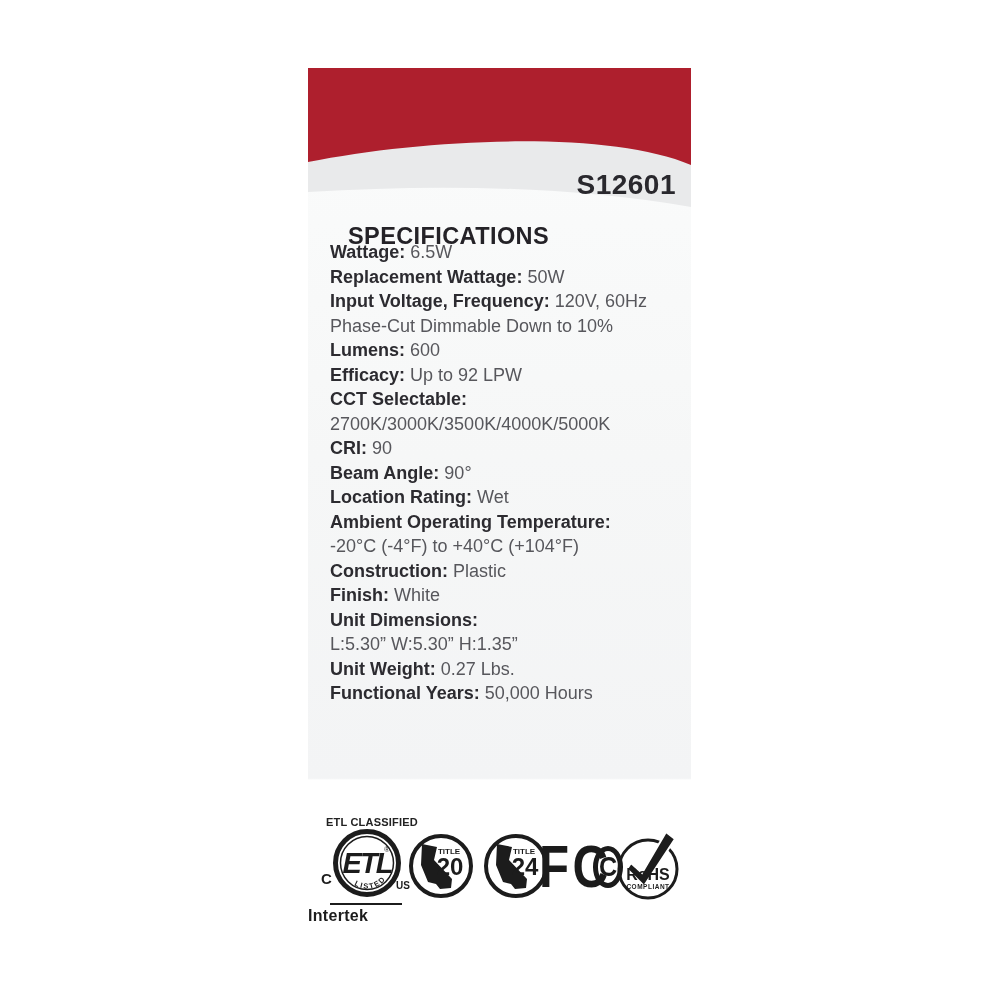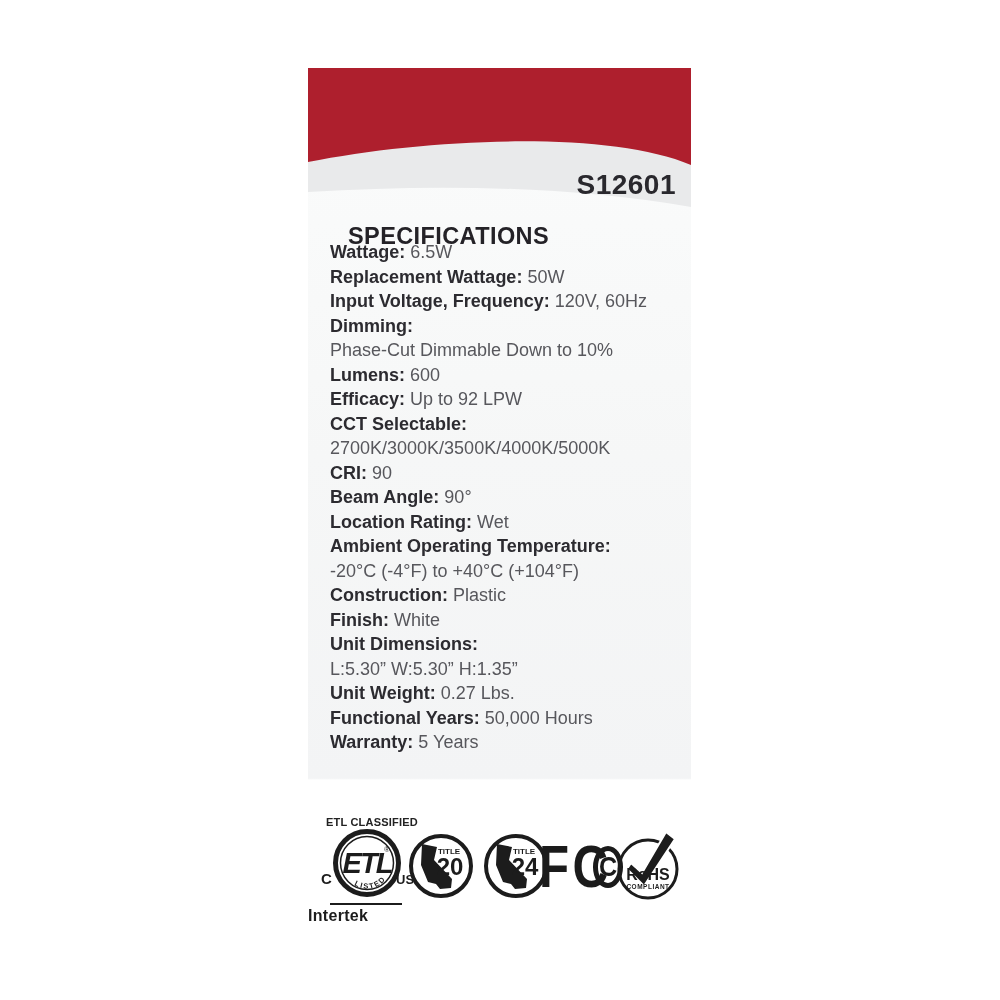--- a/index.html
+++ b/index.html
@@ -25,21 +25,21 @@
   .spec-line .lbl:empty { margin-right:0; }
   .spec-line .val { font-weight:normal; color:#57575c; }
 
   
   .certs { position:absolute; left:0; top:744px; width:383px; height:118px; }
   .etl-block { position:absolute; left:0; top:0; width:118px; height:118px; }
   .etl-header { position:absolute; left:18px; top:4px; font-size:11px; font-weight:bold;
                 color:#222; letter-spacing:0.2px; white-space:nowrap; }
   .etl-svg { position:absolute; left:24px; top:16px; }
   .etl-c  { position:absolute; left:13px; top:58px; font-size:15px; font-weight:bold; color:#1c1c1c; }
-  .etl-us { position:absolute; left:88px; top:60px; font-size:13px; font-weight:bold; color:#1c1c1c; }
+  .etl-us { position:absolute; left:88px; top:68px; font-size:10px; font-weight:bold; color:#1c1c1c; }
   .etl-line { position:absolute; left:22px; top:91px; width:72px; height:2px; background:#1c1c1c; }
   .intertek { position:absolute; left:0px; top:95px; width:118px; text-align:left;
               font-size:16px; font-weight:bold; color:#1c1c1c; letter-spacing:0.3px; }
   .badge20 { position:absolute; left:100px; top:21px; }
   .badge24 { position:absolute; left:175px; top:21px; }
 
   .fcc { position:absolute; left:228px; top:27px; width:78px; height:56px;
          display:flex; align-items:center; }
   .fcc-f, .fcc-c { font-size:60px; line-height:52px; font-weight:bold; color:#1b1b1b;
                    transform:scaleX(0.82); letter-spacing:-4px; }
@@ -66,38 +66,36 @@
       </svg>
       <div class="model">S12601</div>
     </div>
 
     <div class="body">
       <div class="spec-heading">SPECIFICATIONS</div>
       <div class="specs">
         <div class="spec-line"><span class="lbl">Wattage:</span><span class="val">6.5W</span></div>
         <div class="spec-line"><span class="lbl">Replacement Wattage:</span><span class="val">50W</span></div>
         <div class="spec-line"><span class="lbl">Input Voltage, Frequency:</span><span class="val">120V, 60Hz</span></div>
-        <div class="spec-line"><span class="lbl">Dimming:</span><span class="val"></span></div>
         <div class="spec-line"><span class="lbl"></span><span class="val">Phase-Cut Dimmable Down to 10%</span></div>
         <div class="spec-line"><span class="lbl">Lumens:</span><span class="val">600</span></div>
         <div class="spec-line"><span class="lbl">Efficacy:</span><span class="val">Up to 92 LPW</span></div>
         <div class="spec-line"><span class="lbl">CCT Selectable:</span><span class="val"></span></div>
         <div class="spec-line"><span class="lbl"></span><span class="val">2700K/3000K/3500K/4000K/5000K</span></div>
         <div class="spec-line"><span class="lbl">CRI:</span><span class="val">90</span></div>
         <div class="spec-line"><span class="lbl">Beam Angle:</span><span class="val">90°</span></div>
         <div class="spec-line"><span class="lbl">Location Rating:</span><span class="val">Wet</span></div>
         <div class="spec-line"><span class="lbl">Ambient Operating Temperature:</span><span class="val"></span></div>
         <div class="spec-line"><span class="lbl"></span><span class="val">-20°C (-4°F) to +40°C (+104°F)</span></div>
         <div class="spec-line"><span class="lbl">Construction:</span><span class="val">Plastic</span></div>
         <div class="spec-line"><span class="lbl">Finish:</span><span class="val">White</span></div>
         <div class="spec-line"><span class="lbl">Unit Dimensions:</span><span class="val"></span></div>
         <div class="spec-line"><span class="lbl"></span><span class="val">L:5.30” W:5.30” H:1.35”</span></div>
         <div class="spec-line"><span class="lbl">Unit Weight:</span><span class="val">0.27 Lbs.</span></div>
         <div class="spec-line"><span class="lbl">Functional Years:</span><span class="val">50,000 Hours</span></div>
-        <div class="spec-line"><span class="lbl">Warranty:</span><span class="val">5 Years</span></div>
       </div>
     </div>
 
     <div class="certs">
 
       <div class="etl-block">
         <div class="etl-header">ETL CLASSIFIED</div>
         <svg class="etl-svg" width="70" height="70" viewBox="0 0 70 70">
           <circle cx="35" cy="35" r="31.5" fill="none" stroke="#1c1c1c" stroke-width="5"></circle>
           <circle cx="35" cy="35" r="26.5" fill="none" stroke="#1c1c1c" stroke-width="1.5"></circle>

